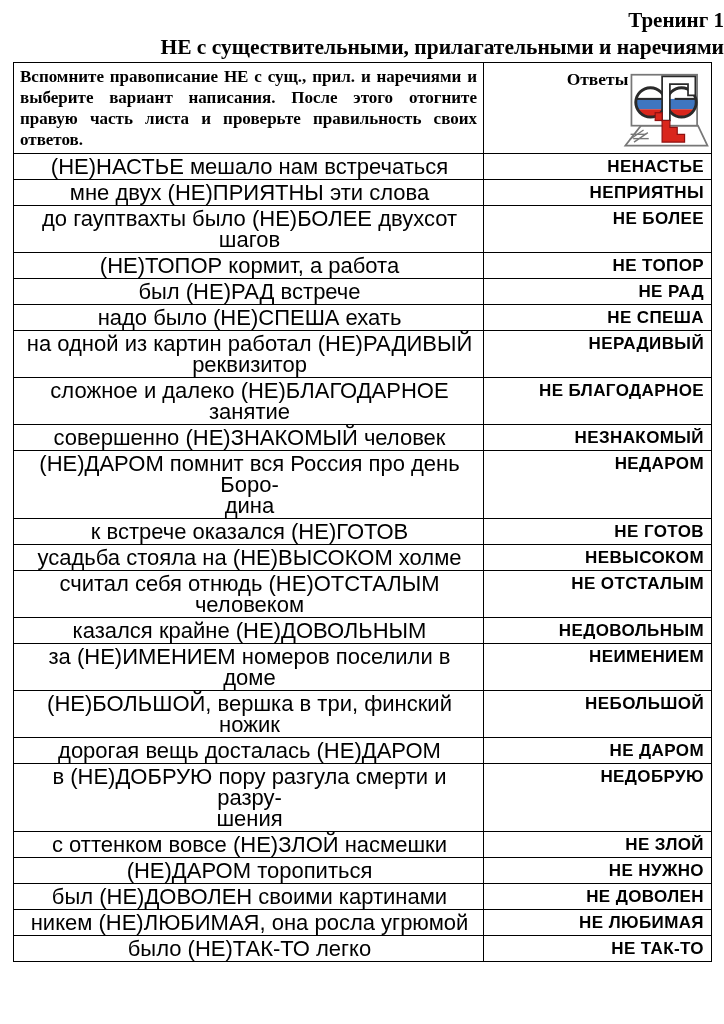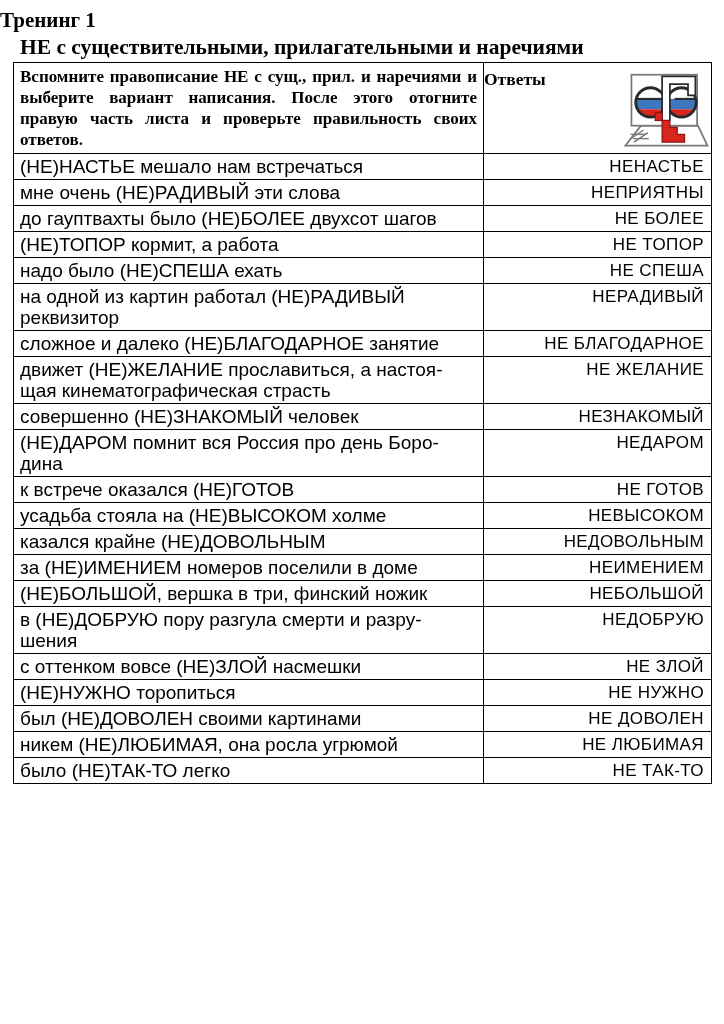--- a/index.html
+++ b/index.html
@@ -10,21 +10,21 @@
   }
   body {
     width: 724px;
     height: 1024px;
     overflow: hidden;
     font-family: "Liberation Sans", sans-serif;
   }
   .page-title, .page-subtitle {
     font-family: "Liberation Serif", serif;
     font-weight: bold;
-    text-align: left;
+    text-align: right;
     margin: 0;
     line-height: 1.22;
   }
   .page-title   { font-size: 21px; padding-top: 8px; }
   .page-subtitle{ font-size: 21.5px; margin-left: 20px; }
 
   table.worksheet {
     border-collapse: collapse;
     margin: 2px 13px 0 13px;
     width: 698px;
@@ -47,39 +47,41 @@
   }
   td.answers-head {
     position: relative;
     vertical-align: top;
     padding: 0;
   }
   .answers-title {
     font-family: "Liberation Serif", serif;
     font-weight: bold;
     font-size: 17.5px;
+    text-align: center;
     padding-top: 6px;
   }
   .logo-wrap {
     position: absolute;
     right: 1px;
     top: 10px;
     width: 88px;
     height: 76px;
   }
 
   td.question {
-    font-size: 19px;
+    font-size: 22px;
     line-height: 21px;
     padding: 2px 4px 2px 6px;
     vertical-align: top;
     white-space: pre-line;
+    text-align: center;
   }
   td.answer {
-    font-weight: normal;
+    font-weight: bold;
     font-size: 17px;
     line-height: 21px;
     letter-spacing: 0.4px;
     text-align: right;
     padding: 2px 7px 2px 4px;
     vertical-align: top;
   }
 </style>
 </head>
 <body>
@@ -142,58 +144,57 @@
         </div>
       </td>
     </tr>
 
   <tr>
     <td class="question">(НЕ)НАСТЬЕ мешало нам встречаться</td>
     <td class="answer">НЕНАСТЬЕ</td>
   </tr>
 
   <tr>
-    <td class="question">мне очень (НЕ)РАДИВЫЙ эти слова</td>
+    <td class="question">мне двух (НЕ)ПРИЯТНЫ эти слова</td>
     <td class="answer">НЕПРИЯТНЫ</td>
   </tr>
 
   <tr>
     <td class="question">до гауптвахты было (НЕ)БОЛЕЕ двухсот шагов</td>
     <td class="answer">НЕ БОЛЕЕ</td>
   </tr>
 
 
   <tr>
     <td class="question">(НЕ)ТОПОР кормит, а работа</td>
     <td class="answer">НЕ ТОПОР</td>
   </tr>
 
 
+  <tr>
+    <td class="question">был (НЕ)РАД встрече</td>
+    <td class="answer">НЕ РАД</td>
+  </tr>
 
   <tr>
     <td class="question">надо было (НЕ)СПЕША ехать</td>
     <td class="answer">НЕ СПЕША</td>
   </tr>
 
   <tr>
     <td class="question">на одной из картин работал (НЕ)РАДИВЫЙ
 реквизитор</td>
     <td class="answer">НЕРАДИВЫЙ</td>
   </tr>
 
   <tr>
     <td class="question">сложное и далеко (НЕ)БЛАГОДАРНОЕ занятие</td>
     <td class="answer">НЕ БЛАГОДАРНОЕ</td>
   </tr>
 
-  <tr>
-    <td class="question">движет (НЕ)ЖЕЛАНИЕ прославиться, а настоя-
-щая кинематографическая страсть</td>
-    <td class="answer">НЕ ЖЕЛАНИЕ</td>
-  </tr>
 
   <tr>
     <td class="question">совершенно (НЕ)ЗНАКОМЫЙ человек</td>
     <td class="answer">НЕЗНАКОМЫЙ</td>
   </tr>
 
   <tr>
     <td class="question">(НЕ)ДАРОМ помнит вся Россия про день Боро-
 дина</td>
     <td class="answer">НЕДАРОМ</td>
@@ -202,52 +203,60 @@
   <tr>
     <td class="question">к встрече оказался (НЕ)ГОТОВ</td>
     <td class="answer">НЕ ГОТОВ</td>
   </tr>
 
   <tr>
     <td class="question">усадьба стояла на (НЕ)ВЫСОКОМ холме</td>
     <td class="answer">НЕВЫСОКОМ</td>
   </tr>
 
+  <tr>
+    <td class="question">считал себя отнюдь (НЕ)ОТСТАЛЫМ человеком</td>
+    <td class="answer">НЕ ОТСТАЛЫМ</td>
+  </tr>
 
   <tr>
     <td class="question">казался крайне (НЕ)ДОВОЛЬНЫМ</td>
     <td class="answer">НЕДОВОЛЬНЫМ</td>
   </tr>
 
   <tr>
     <td class="question">за (НЕ)ИМЕНИЕМ номеров поселили в доме</td>
     <td class="answer">НЕИМЕНИЕМ</td>
   </tr>
 
   <tr>
     <td class="question">(НЕ)БОЛЬШОЙ, вершка в три, финский ножик</td>
     <td class="answer">НЕБОЛЬШОЙ</td>
   </tr>
 
+  <tr>
+    <td class="question">дорогая вещь досталась (НЕ)ДАРОМ</td>
+    <td class="answer">НЕ ДАРОМ</td>
+  </tr>
 
 
 
   <tr>
     <td class="question">в (НЕ)ДОБРУЮ пору разгула смерти и разру-
 шения</td>
     <td class="answer">НЕДОБРУЮ</td>
   </tr>
 
   <tr>
     <td class="question">с оттенком вовсе (НЕ)ЗЛОЙ насмешки</td>
     <td class="answer">НЕ ЗЛОЙ</td>
   </tr>
 
   <tr>
-    <td class="question">(НЕ)НУЖНО торопиться</td>
+    <td class="question">(НЕ)ДАРОМ торопиться</td>
     <td class="answer">НЕ НУЖНО</td>
   </tr>
 
   <tr>
     <td class="question">был (НЕ)ДОВОЛЕН своими картинами</td>
     <td class="answer">НЕ ДОВОЛЕН</td>
   </tr>
 
   <tr>
     <td class="question">никем (НЕ)ЛЮБИМАЯ, она росла угрюмой</td>

